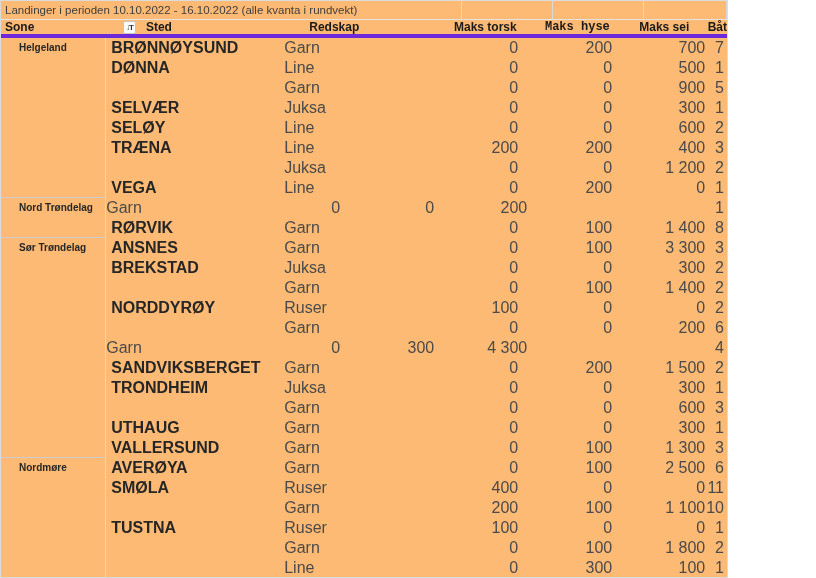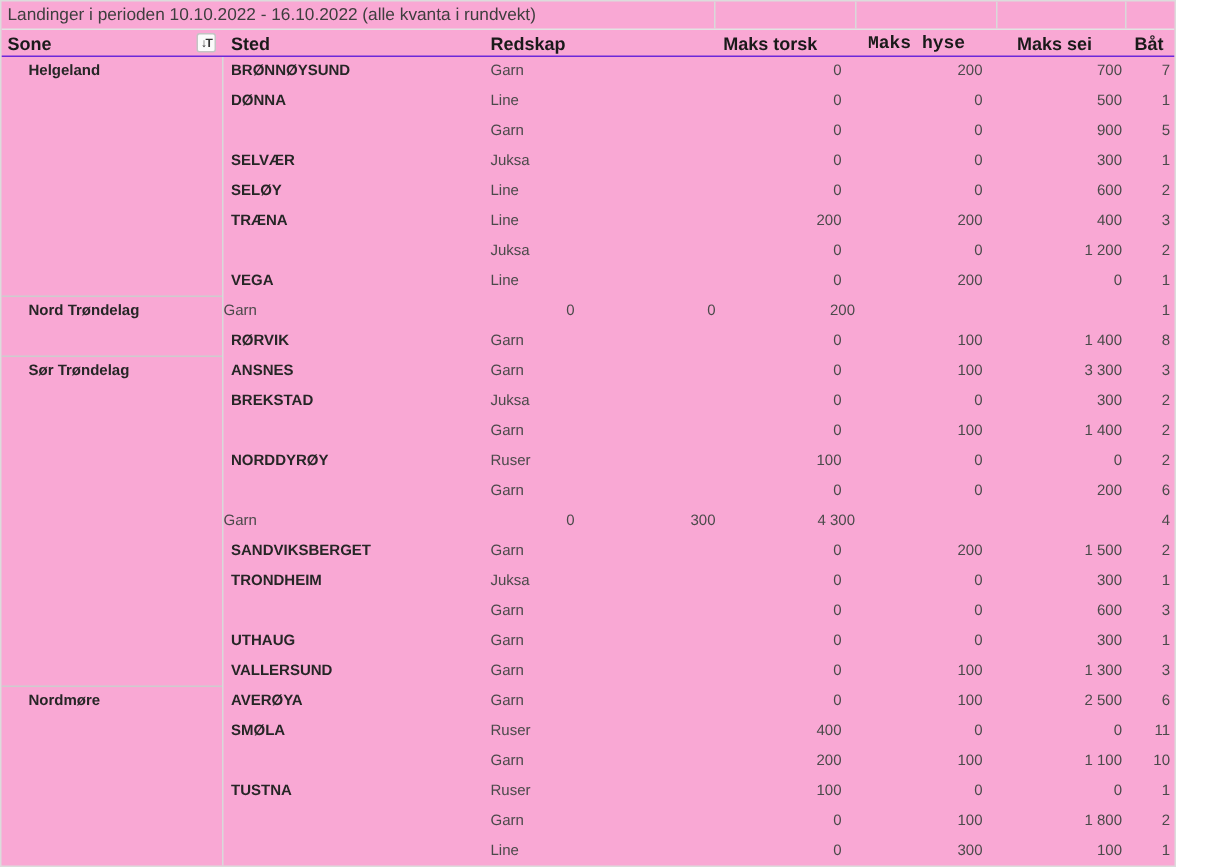--- a/index.html
+++ b/index.html
@@ -1,32 +1,32 @@
 <!DOCTYPE html>
 <html><head>
 <meta charset="utf-8">
 <style>
   * { box-sizing: border-box; margin: 0; padding: 0; }
   html,body { background:#fff; }
   .app {
-    width: 784px; height: 578px;
-    background: #f9a8d4;
+    width: 728px; height: 578px;
+    background: #fdba74;
     font-family: "Liberation Sans", sans-serif;
     border: 1px solid #dcdcdc;
     overflow: hidden;
     position: relative;
   }
   
   .title-row { height: 19px; display: flex; border-bottom: 1px solid #e3e3e3; }
   .title-cell { width: 475px; font-size: 11.5px; color: #3e3e3e; line-height: 18px; padding-left: 4px; white-space: nowrap; }
   .title-spacer { border-left: 1px solid #d9d9d9; height: 100%; }
   .sp1 { width: 94px; } .sp2 { width: 94px; } .sp3 { width: 86px; } .sp4 { flex: 1; }
 
   
-  .header-row { height: 18px; display: flex; align-items: center; border-bottom: 1px solid #6d28d9;
+  .header-row { height: 18px; display: flex; align-items: flex-end; border-bottom: 4px solid #6d28d9;
                 font-size: 12px; font-weight: bold; color: #1a1a1a; }
   .h-sone { width: 148px; display: flex; align-items: center; justify-content: space-between; padding-left: 4px; }
   .h-sted { width: 178px; padding-left: 5px; }
   .h-redskap { width: 135px; }
   .h-torsk { width: 103px; text-align: center; }
   .h-hyse { width: 92px; text-align: center; font-family: Liberation Mono, monospace; }
   .h-sei { width: 92px; text-align: center; }
   .h-bat { flex: 1; text-align: center; }
   .sort-box {
     width: 13px; height: 13px; margin-right: 5px;
@@ -36,21 +36,21 @@
     background: #fbfbfb; flex: 0 0 auto;
   }
 
   
   .body { display: flex; height: 540px; }
   .sone-col { width: 148px; border-right: 1px solid #d9d9d9; }
   .group { border-bottom: 1px solid #cdcdcd; font-size: 10px; font-weight: bold; color: #262626;
            padding-left: 18px; line-height: 20px; overflow: hidden; }
   .group:last-child { border-bottom: none; }
   .rows-col { flex: 1; }
-  .row { display: flex; height: 20px; line-height: 20px; font-size: 10px; color: #4a4a4a; white-space: nowrap; }
+  .row { display: flex; height: 20px; line-height: 20px; font-size: 16px; color: #4a4a4a; white-space: nowrap; }
   .c-sted { width: 178px; padding-left: 5px; font-weight: bold; color: #262626; overflow: hidden; }
   .c-redskap { width: 135px; }
   .c-num { text-align: right; }
   .c-torsk { width: 103px; padding-right: 4px; }
   .c-hyse { width: 92px; padding-right: 2px; }
   .c-sei { width: 92px; padding-right: 1px; }
   .c-bat { flex: 1; padding-right: 3px; }
 </style>
 </head>
 <body>

